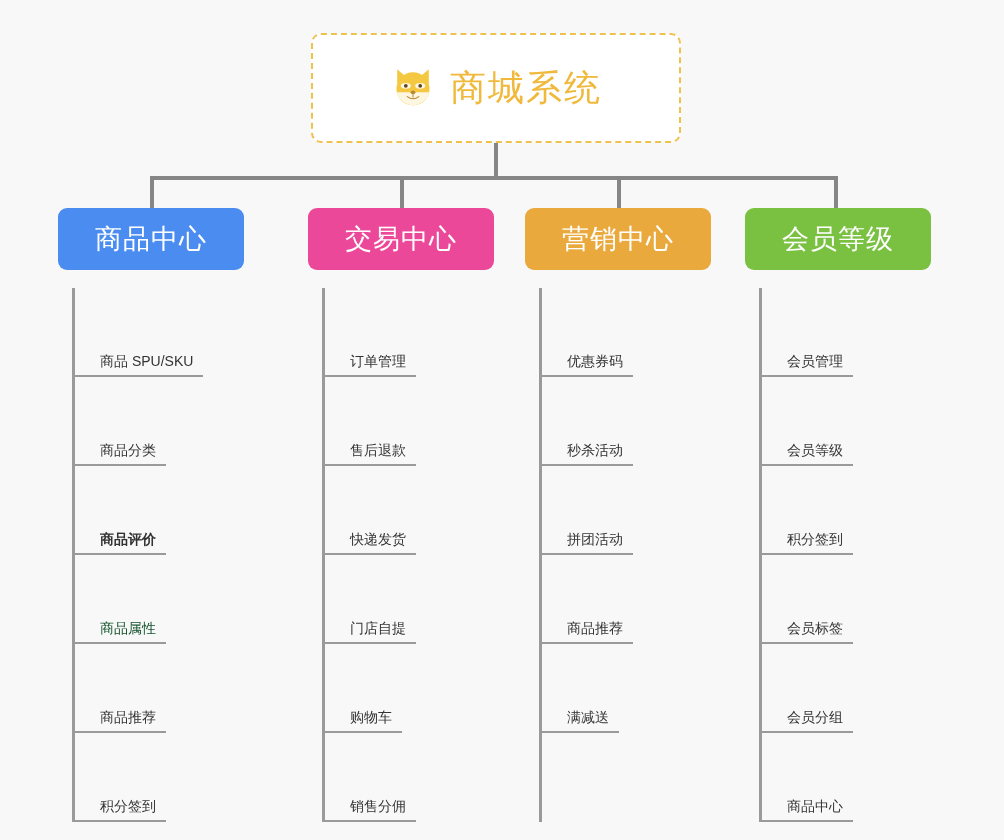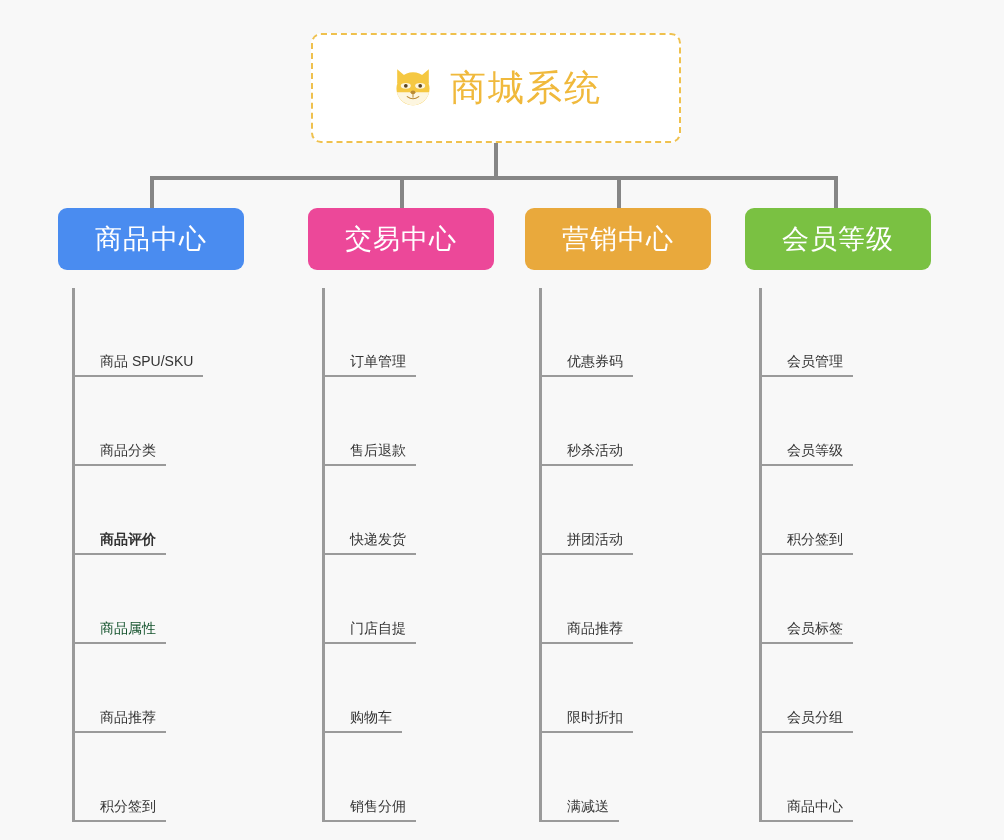--- a/index.html
+++ b/index.html
@@ -198,23 +198,20 @@
       <div class="leaf-item">
           <span class="leaf-label" style="color: rgb(51, 51, 51); border-bottom-color: rgb(154, 154, 154);">秒杀活动</span>
         </div>
       <div class="leaf-item">
           <span class="leaf-label" style="color: rgb(51, 51, 51); border-bottom-color: rgb(154, 154, 154);">拼团活动</span>
         </div>
       <div class="leaf-item">
           <span class="leaf-label" style="color: rgb(51, 51, 51); border-bottom-color: rgb(154, 154, 154);">商品推荐</span>
         </div>
       <div class="leaf-item">
-          <span class="leaf-label" style="color: rgb(51, 51, 51); border-bottom-color: rgb(154, 154, 154);">限时折扣</span>
-        </div>
-      <div class="leaf-item">
           <span class="leaf-label" style="color: rgb(51, 51, 51); border-bottom-color: rgb(154, 154, 154);">满减送</span>
         </div>
     </div>
   </div>
 
   <div class="column" style="left:745px;">
     <div class="cat-header" style="background: rgb(122, 193, 66);">会员等级</div>
     <div class="leaf-list">
       <div class="leaf-spine" style="background: rgb(154, 154, 154); height: 534px;"></div>
       <div class="leaf-item">

